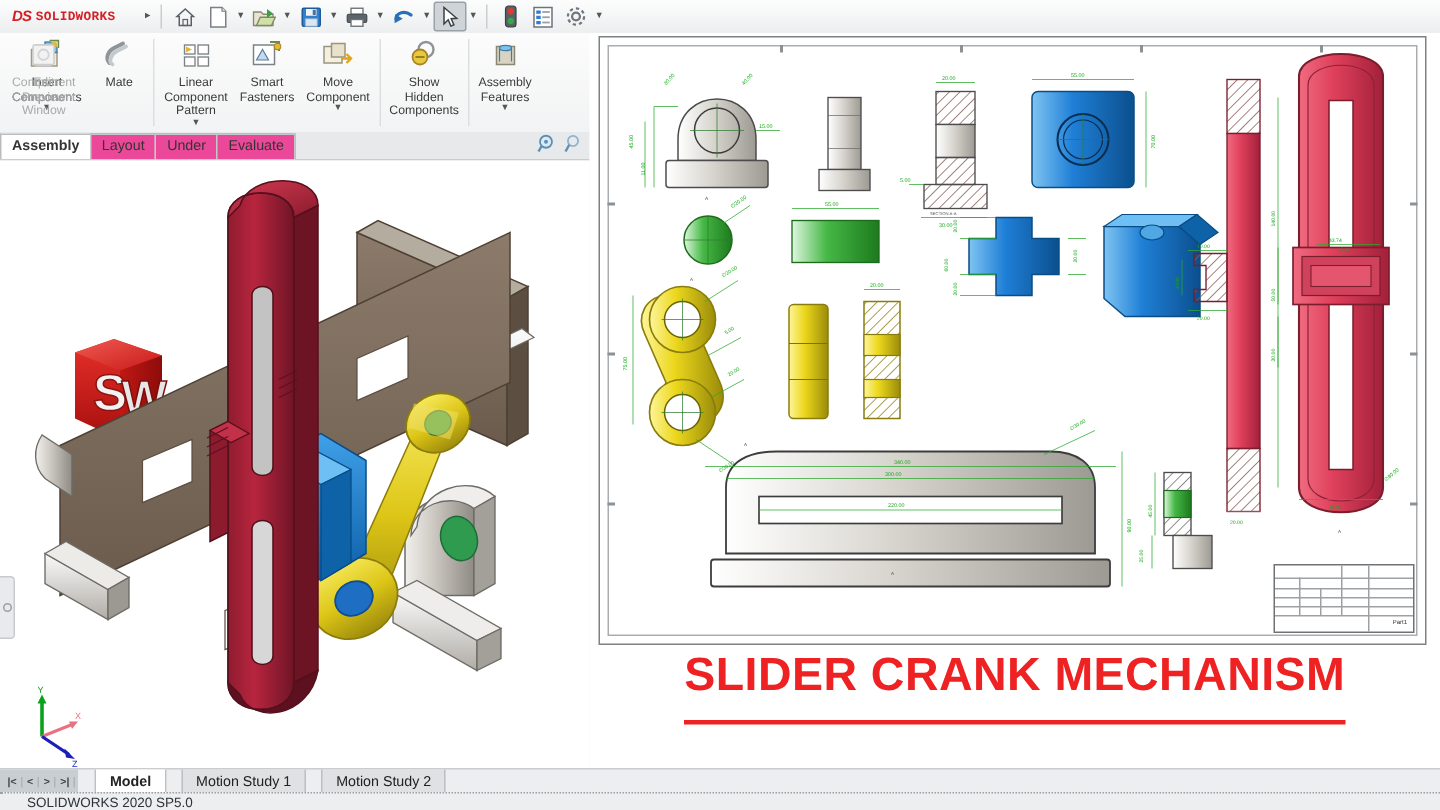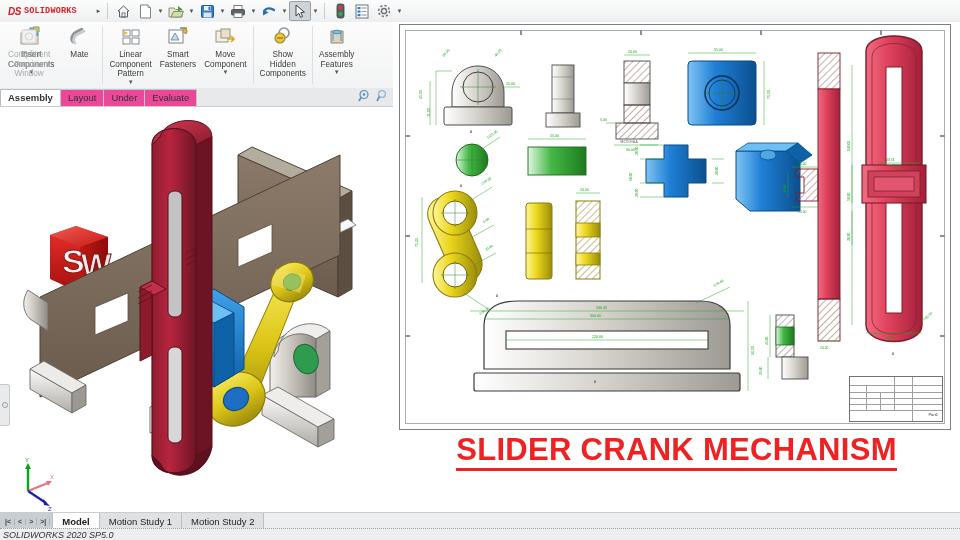--- a/index.html
+++ b/index.html
@@ -48,45 +48,45 @@
   .swlogo{position:absolute;left:14px;top:114px;width:122px;height:100px;}
   .swlogo .cube{position:absolute;left:22px;top:0;}
   .swlogo .txt{position:absolute;left:0;top:78px;width:122px;text-align:center;
     font-size:12.5px;font-weight:bold;color:#d62027;letter-spacing:-.2px;}
   .swlogo .txt .ds{font-style:italic;font-size:11px;margin-right:2px;}
   .swlogo .txt .wk{font-weight:normal;}
 
   
   .bigtitle{position:absolute;left:393px;top:432px;width:567px;text-align:center;}
   .bigtitle span{font-size:31px;font-weight:bold;color:#ee2222;letter-spacing:.3px;
-    border-bottom:3px solid #ee2222;padding-bottom:1px;}
+    border-bottom:3px solid #ee2222;padding-bottom:13px;}
 
   
   .sheet{position:absolute;left:6px;top:2px;width:552px;height:406px;background:#fff;
     border:1px solid #7d8184;box-sizing:border-box;}
   .sheet-in{position:absolute;left:5px;top:5px;right:5px;bottom:5px;border:1px solid #a9adb0;}
   .zmark{position:absolute;background:#8d9195;}
   .titleblock{position:absolute;right:7px;bottom:7px;width:92px;height:44px;border:1px solid #6f7376;background:#fff;}
   .tb-r{position:absolute;left:0;right:0;border-top:1px solid #9da1a4;}
   .tb-c{position:absolute;top:0;bottom:0;border-left:1px solid #9da1a4;}
 
   
   .dim{position:absolute;font-size:3.6px;color:#17a81a;white-space:nowrap;font-family:"Liberation Sans",sans-serif;}
 
   
   .bottombar{position:absolute;left:0;top:512px;width:960px;height:16px;background:#eceeef;
     border-top:1px solid #c9cdd0;display:flex;align-items:stretch;}
   .navbtns{display:flex;align-items:center;background:#c9ced2;padding:0 2px;}
   .navbtns b{font-size:7px;color:#3c4145;padding:0 3px;border-right:1px solid #aeb4b8;}
   .btab{font-size:9.5px;padding:1px 9px 0 9px;border:1px solid #bcc0c3;border-top:none;
-    background:#dfe1e3;display:flex;align-items:center;margin-right:-1px;}
+    background:#dfe1e3;display:flex;align-items:center;margin-right:-1px;margin-left:11px;}
   .btab.active{background:#fff;font-weight:bold;}
   .statusbar{position:absolute;left:0;top:528px;width:960px;height:12px;background:#eceeef;
     border-top:1px dotted #9aa0a4;display:flex;align-items:center;font-size:9px;color:#2e3338;}
-  .sb-l{padding-left:3px;font-style:italic;}
+  .sb-l{padding-left:18px;}
   .sb-r{margin-left:auto;display:flex;align-items:center;gap:10px;padding-right:4px;}
   .sb-div{border-left:1px solid #c2c6c9;height:10px;}
 </style>
 </head>
 <body>
 
 <div class="app">
 
   <div class="titlebar">
     <div class="sw-brand">

